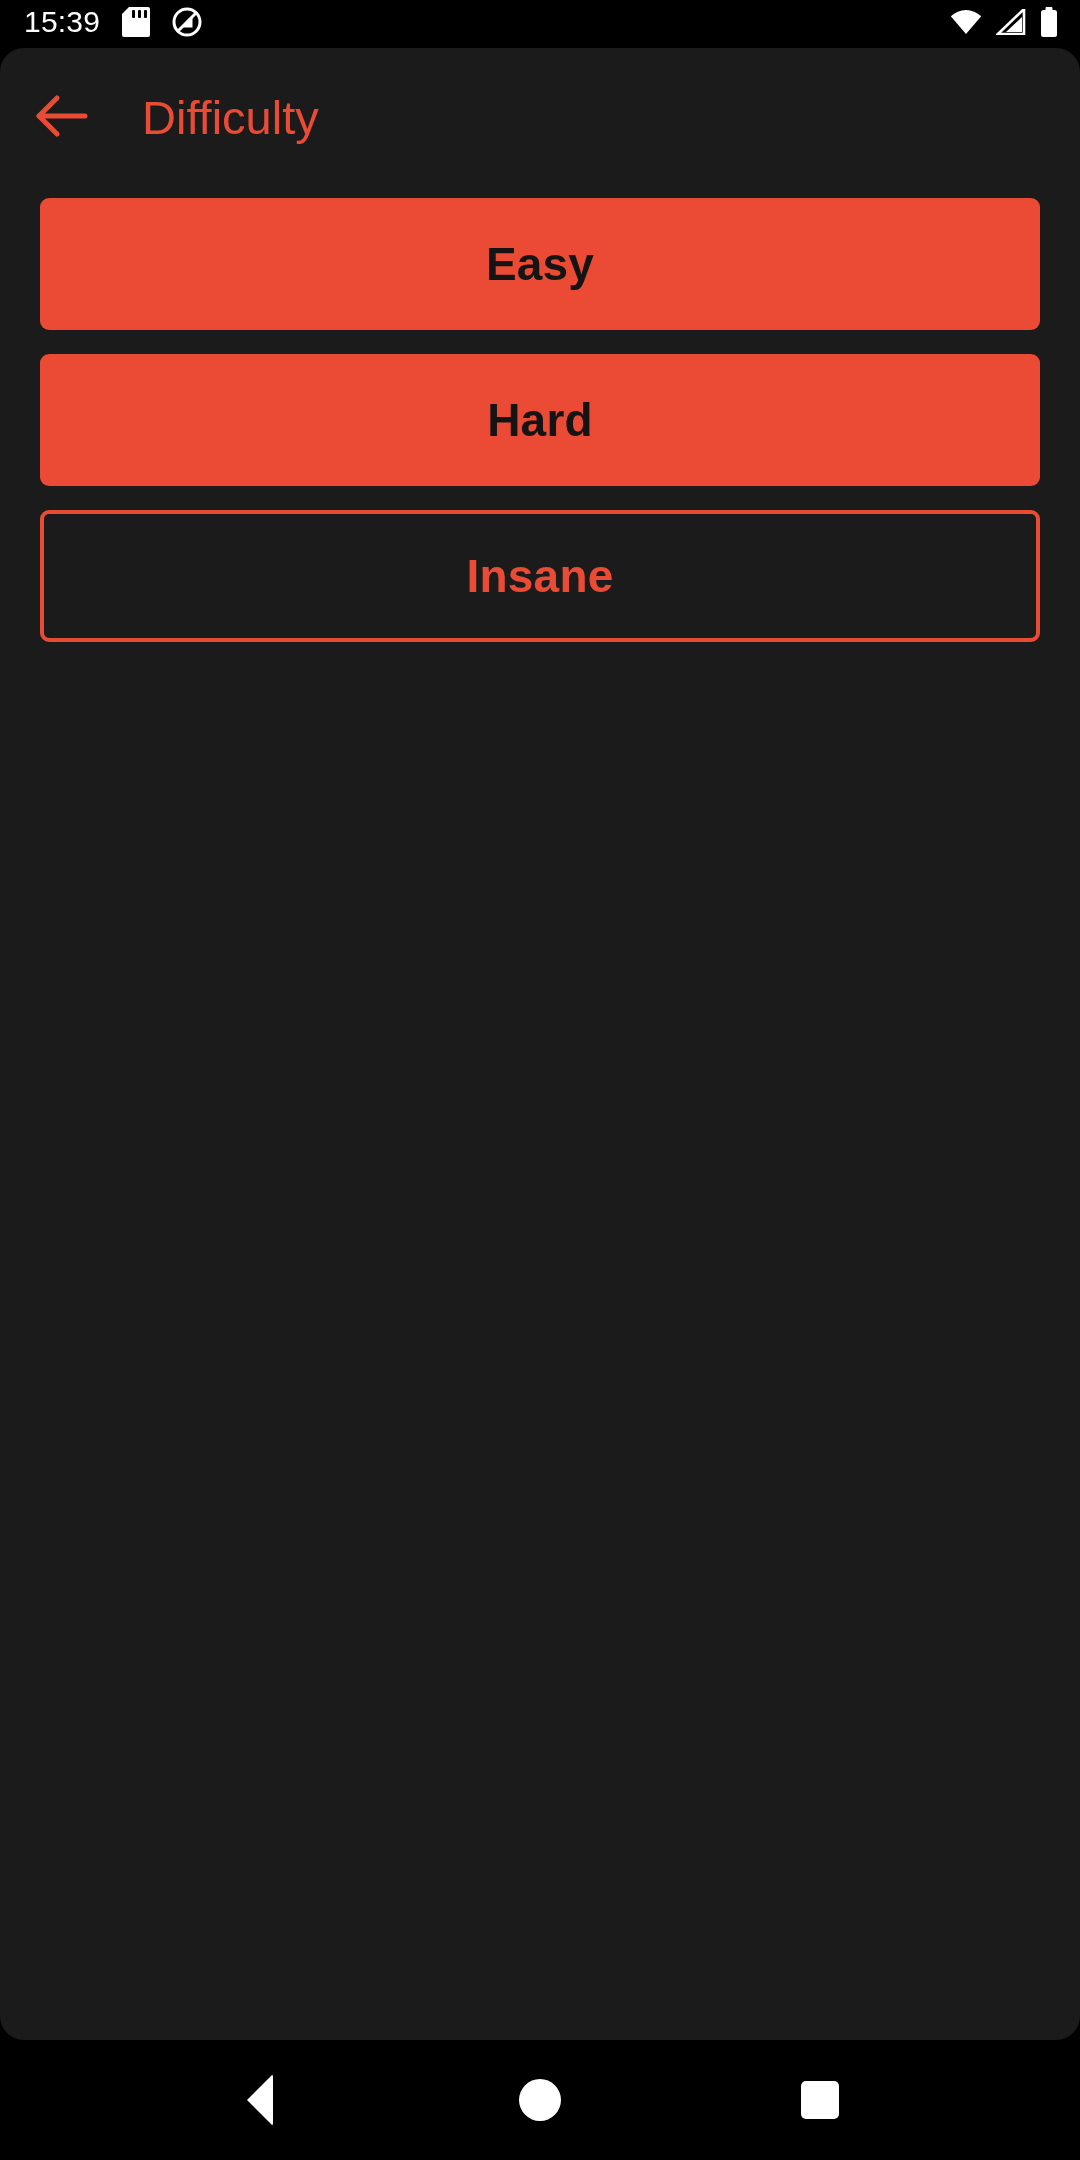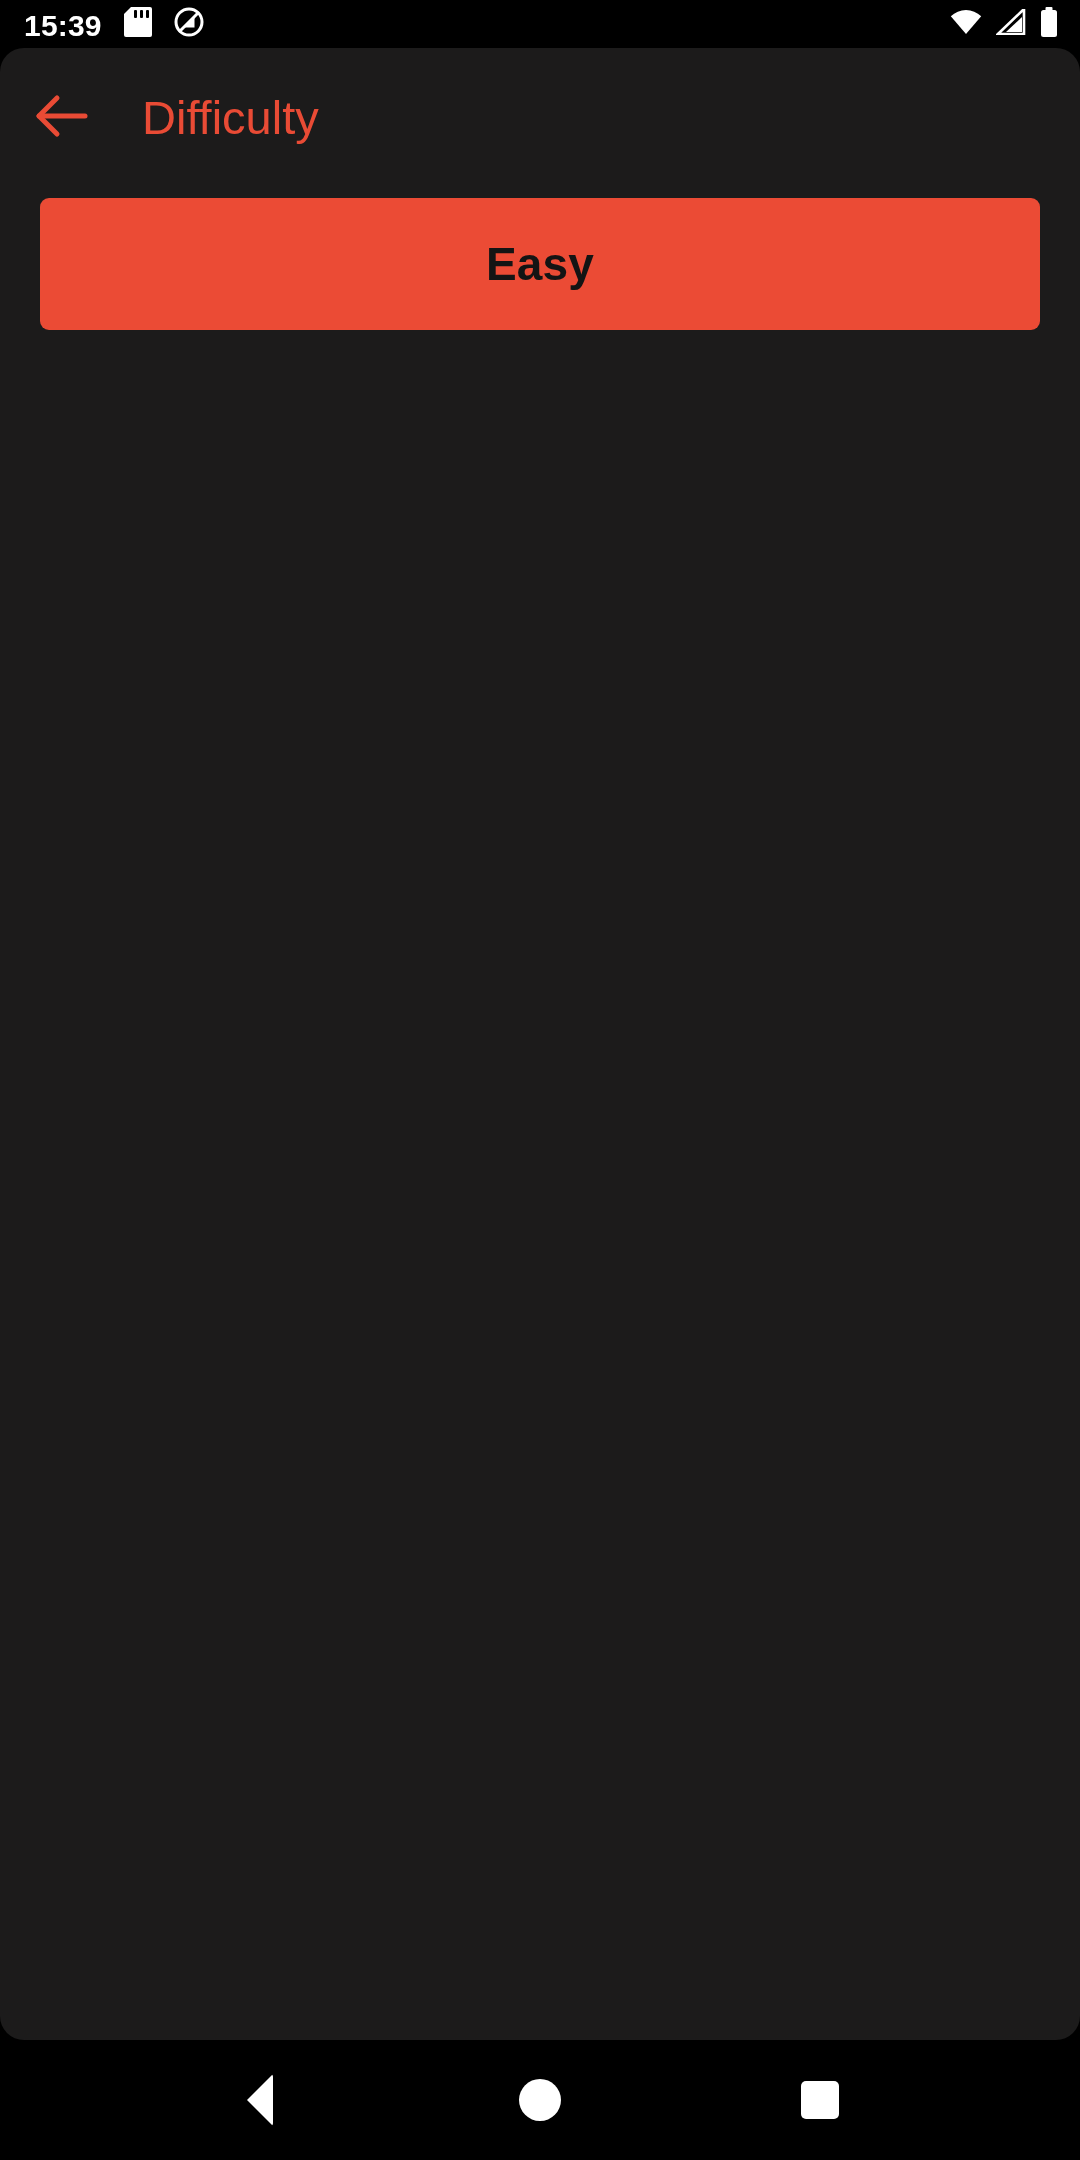--- a/index.html
+++ b/index.html
@@ -30,23 +30,22 @@
     background: #000000;
     flex: 0 0 48px;
     display: flex;
     align-items: center;
     justify-content: space-between;
     padding: 0 22px 0 24px;
     box-sizing: border-box;
   }
   .status-left {
     display: flex;
-    align-items: flex-end;
+    align-items: flex-start;
     gap: 22px;
-    font-weight: bold;
   }
   .status-clock {
     color: #ffffff;
     font-size: 30px;
     line-height: 30px;
     letter-spacing: 0.2px;
     font-family: "Liberation Sans", sans-serif;
   }
   .status-right {
     display: flex;
@@ -223,20 +222,22 @@
               <polyline points="22,4 4,22 22,40"></polyline>
             </g>
           </svg>
         </span>
       </div>
       <div class="page-title">Difficulty</div>
     </div>
 
     <div class="btn-list">
       <button class="diff-btn filled">Easy</button>
+      <button class="diff-btn filled">Hard</button>
+      <button class="diff-btn outlined">Insane</button>
     </div>
 
   </div>
 
   <div class="navbar">
     <div class="nav-item">
       <span class="nav-back-tri"></span>
     </div>
     <div class="nav-item">
       <span class="nav-home-circle"></span>

